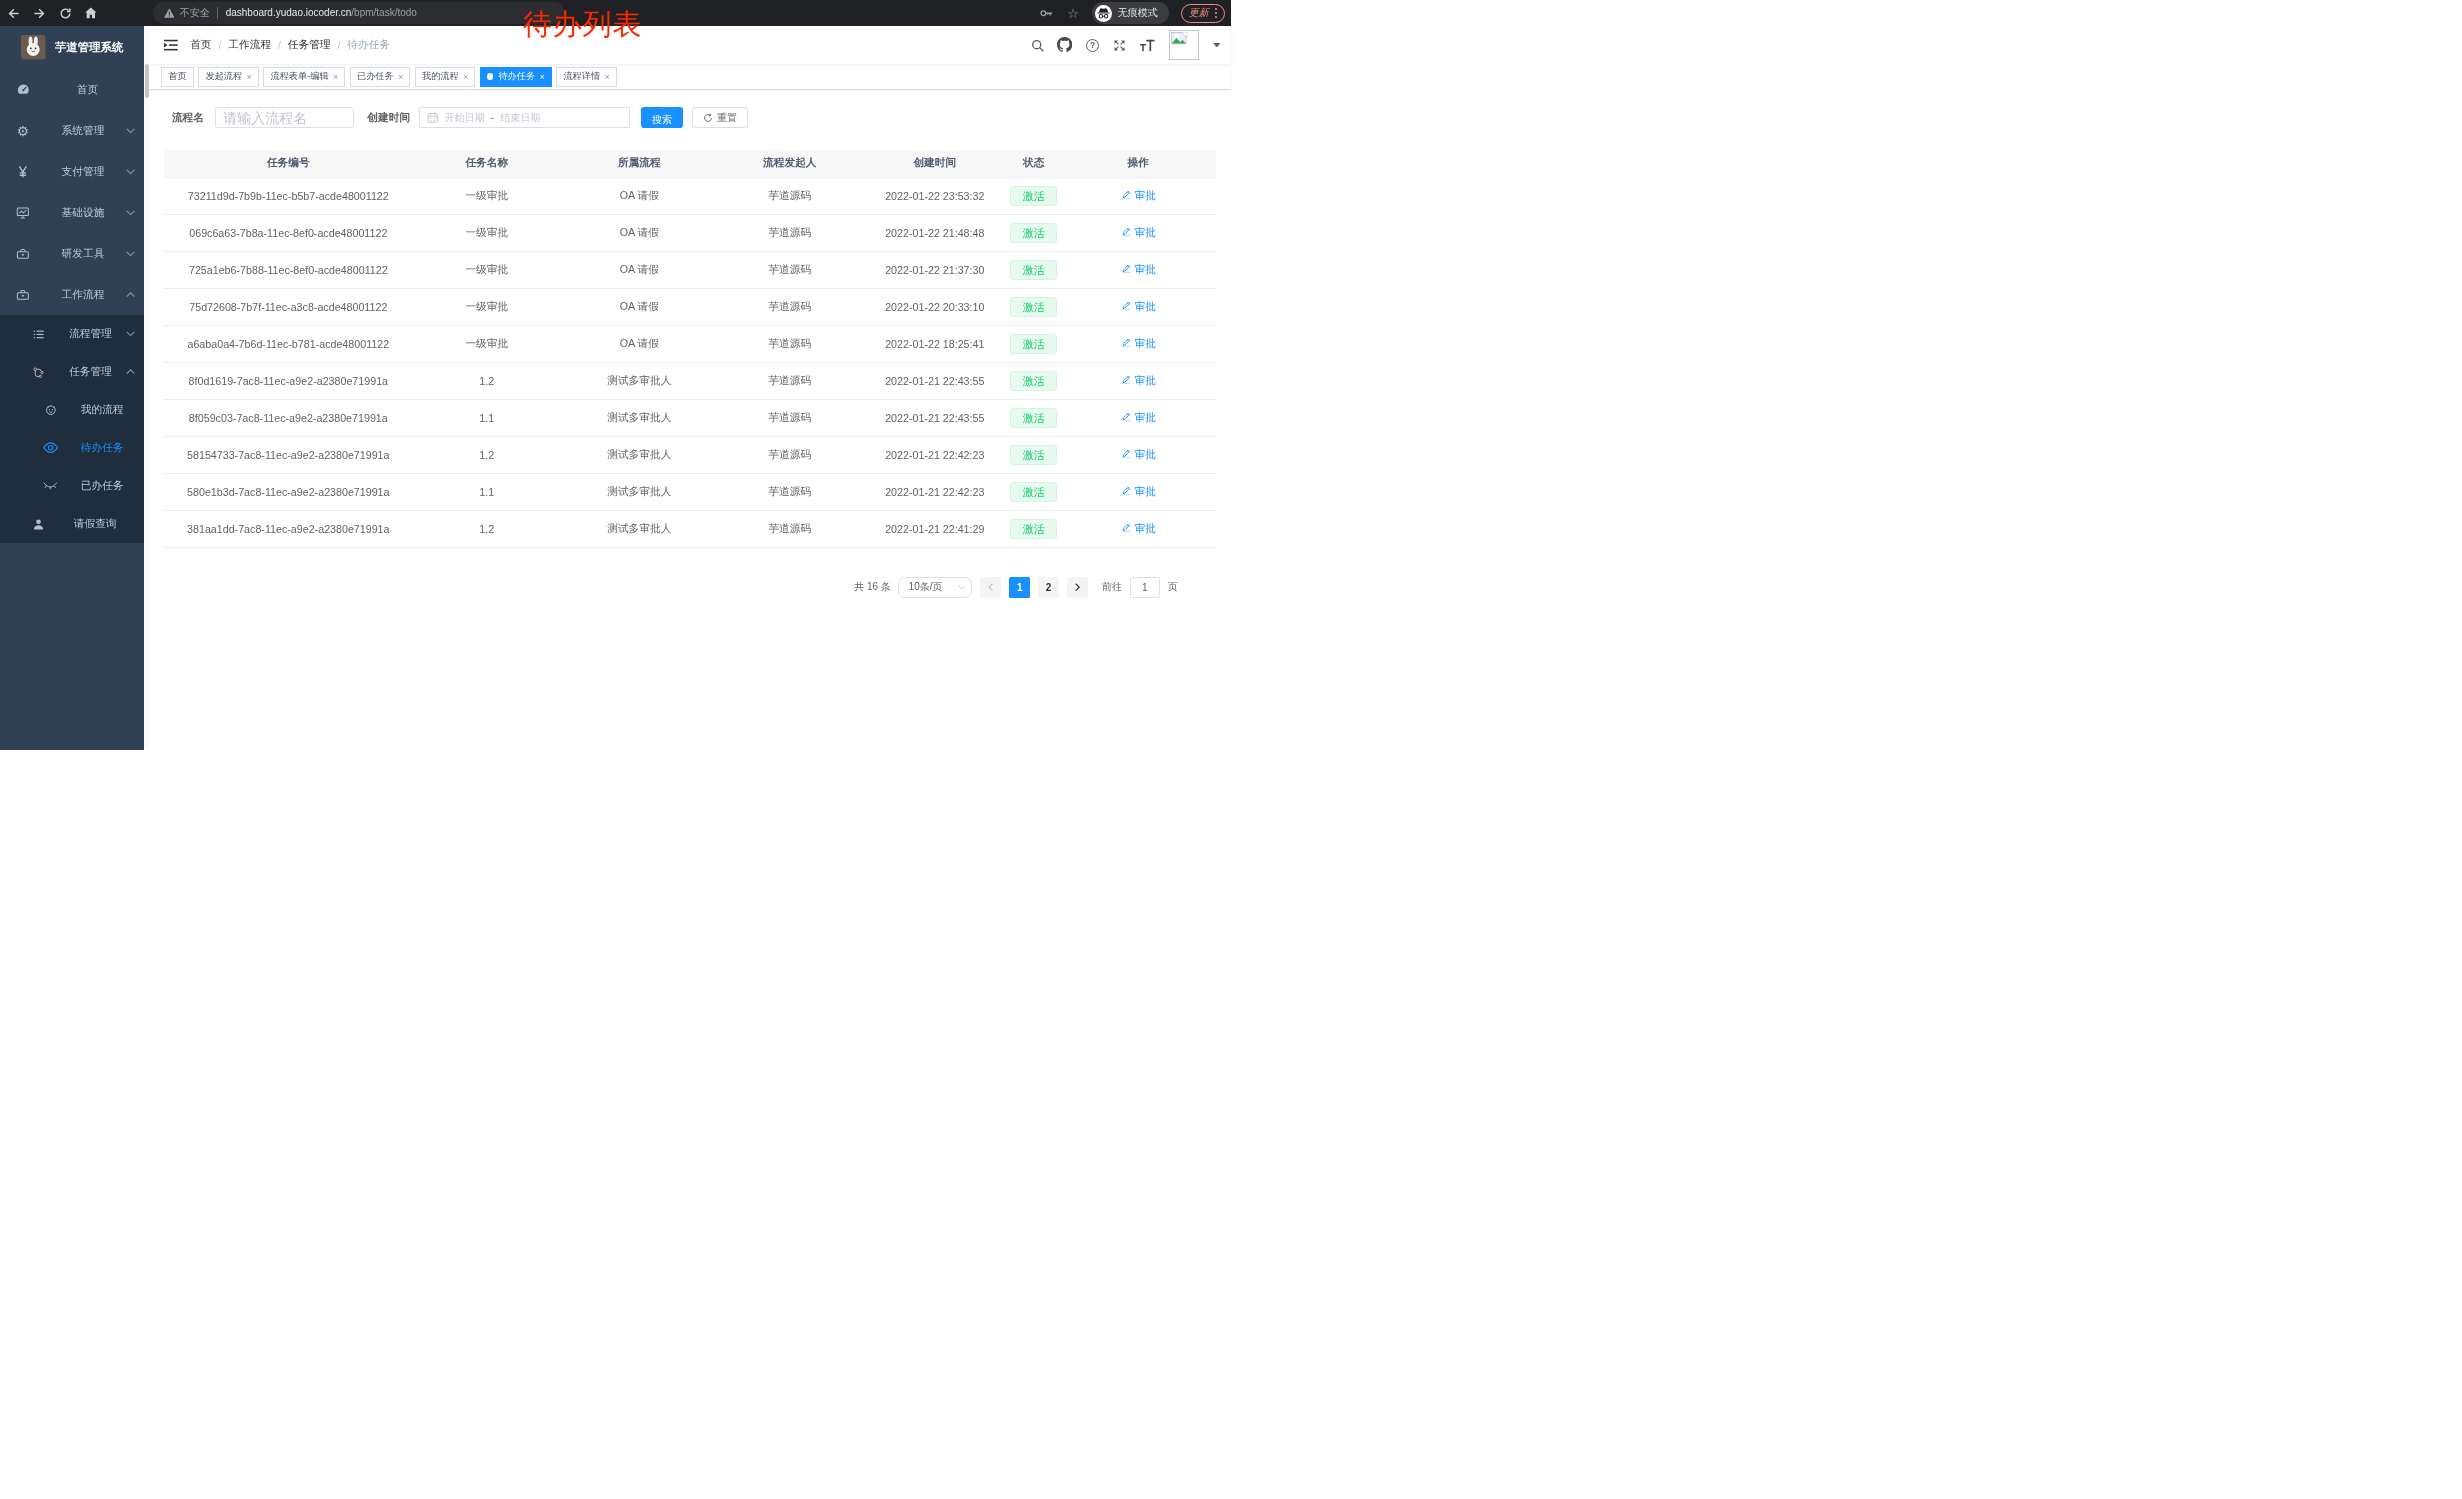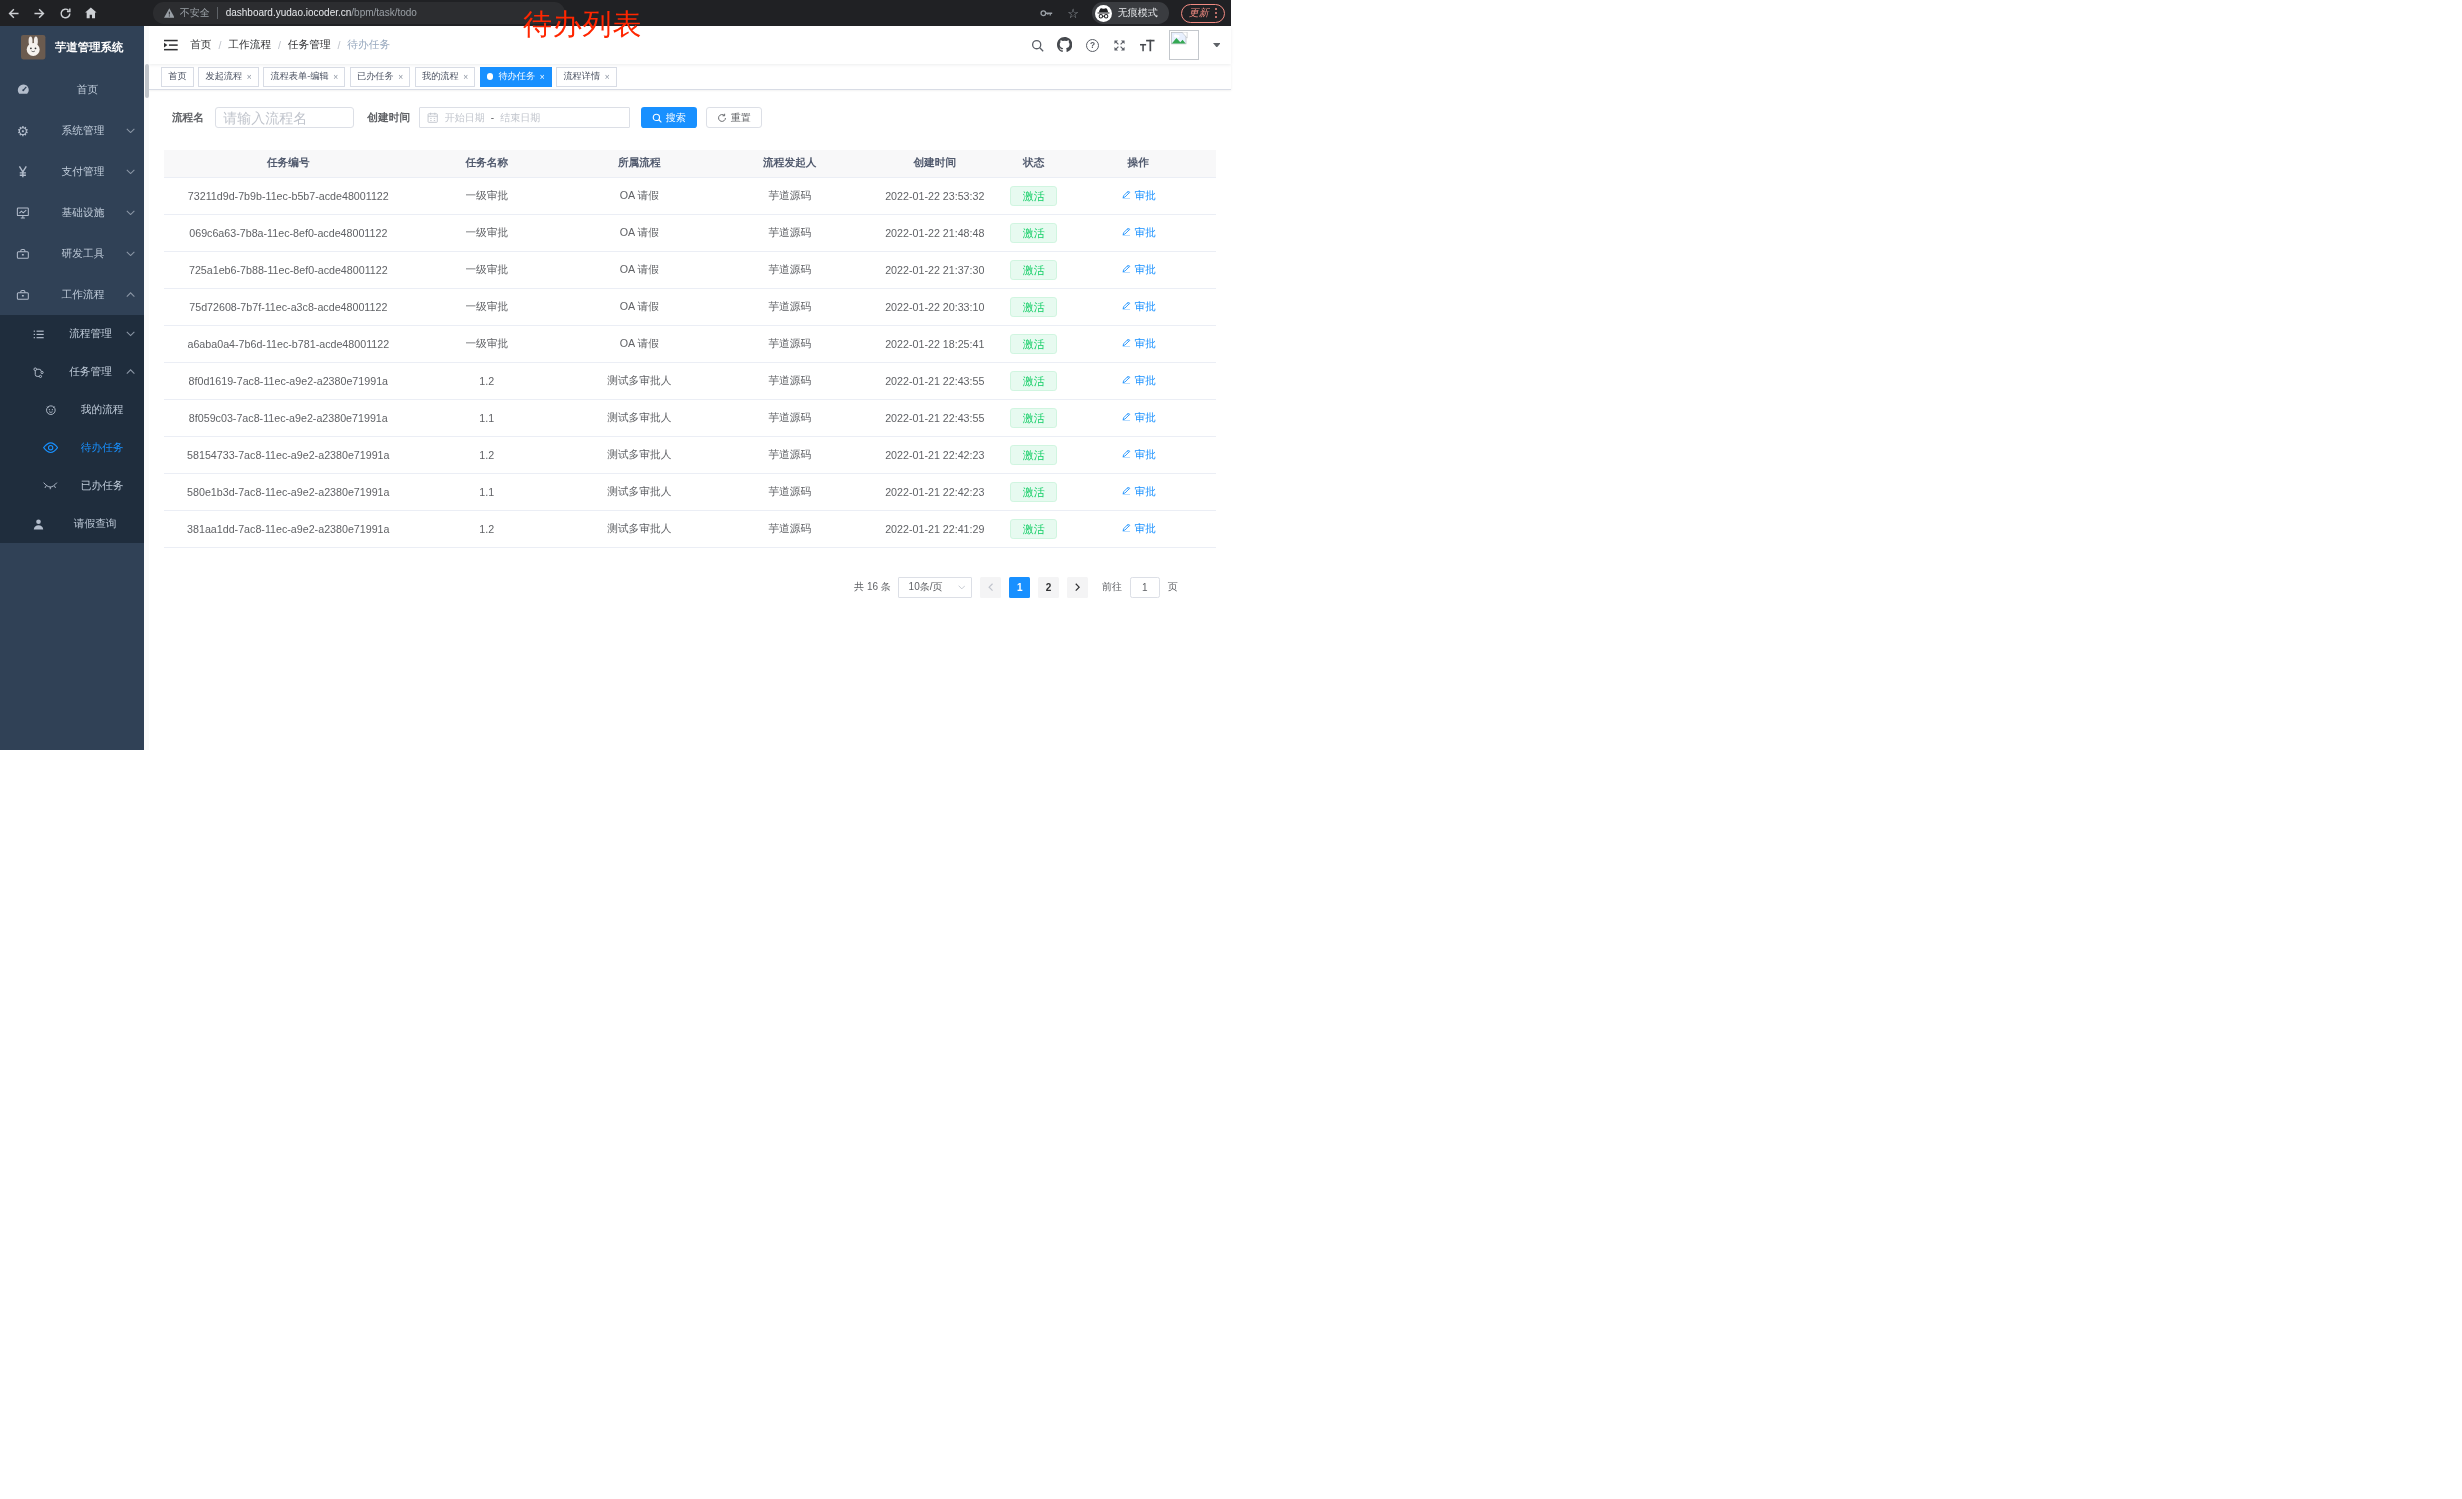--- a/index.html
+++ b/index.html
@@ -69,38 +69,38 @@
   .filter-row { display:flex; align-items:center; padding-left:7.6px; height:21.4px; font-size:10.7px; color:#606266; }
   .f-label { font-weight:bold; color:#606266; margin-right:10.7px; }
   .f-label2 { font-weight:bold; margin:0 9.2px 0 13.7px; }
   .f-input { width:139px; height:21.4px; border:0.8px solid #dcdfe6; border-radius:3.1px; padding:0 7.6px; font-size:14px; color:#606266;
     outline:none; font-family:inherit; }
   .f-input::placeholder { color:#c0c4cc; }
   .date-range { width:211px; height:21.4px; border:0.8px solid #dcdfe6; border-radius:1px; display:flex; align-items:center;
     padding:0 6.9px; gap:6.1px; color:#c0c4cc; font-size:10px; }
   .date-range .sep { color:#606266; }
   .btn { height:21.4px; border-radius:3.1px; display:flex; align-items:center; gap:3.8px; padding:0 10px; font-size:10px; cursor:pointer; border:0.8px solid transparent; }
-  .btn-primary { background:#1890ff; color:#fff; margin-left:10.7px; }
+  .btn-primary { background:#1890ff; color:#fff; margin-left:10.7px;flex-direction:column; }
   .btn-plain { background:#fff; border-color:#dcdfe6; color:#606266; margin-left:9.2px; }
 
   
   .table { margin-top:21.4px; width:1052px; font-size:10.7px; }
   .thead { display:flex; align-items:center; height:28px; background:#f8f8f9; color:#515a6e; font-weight:bold;
     border-bottom:0.8px solid #ebeef5; }
   .tr { display:flex; align-items:center; height:37px; border-bottom:0.8px solid #ebeef5; color:#606266; }
   .cell { text-align:center; white-space:nowrap; overflow:hidden; }
   .w1{width:248px}.w2{width:149px}.w3{width:156px}.w4{width:145px}.w5{width:145px}.w6{width:53px}.w7{width:156px}
   .badge { display:inline-block; height:20px; line-height:18.3px; padding:0 11.4px; background:#e7faf0; border:0.8px solid #d0f5e0;
     border-radius:3.1px; color:#13ce66; font-size:11px; }
   .act { color:#1890ff; display:inline-flex; align-items:flex-start; gap:3.1px; cursor:pointer; text-decoration:none; font-size:10.7px; }
 
   
   .pager { margin-top:29px; display:flex; align-items:center; justify-content:flex-end; padding-right:38px; gap:7.6px;
     font-size:10px; color:#606266; }
-  .psel { width:74px; height:21.4px; border:0.8px solid #dcdfe6; border-radius:1px; display:flex; align-items:center;
+  .psel { width:74px; height:21.4px; border:0.8px solid #dcdfe6; border-radius:7px; display:flex; align-items:center;
     justify-content:space-between; padding:0 6.1px 0 9.2px; color:#606266; cursor:pointer; }
   .pbtn { min-width:21.4px; height:21.4px; border-radius:1.5px; background:#f4f4f5; display:flex; align-items:center;
     justify-content:center; color:#303133; cursor:pointer; font-weight:bold; }
   .pbtn.disabled { color:#c0c4cc; }
   .pbtn.current { background:#1890ff; color:#fff; }
   .goto-input { width:30.5px; height:21.4px; border:0.8px solid #dcdfe6; border-radius:2.3px; text-align:center; font-size:10px;
     color:#606266; outline:none; font-family:inherit; }
   svg { display:block; }
 </style>
 </head>

